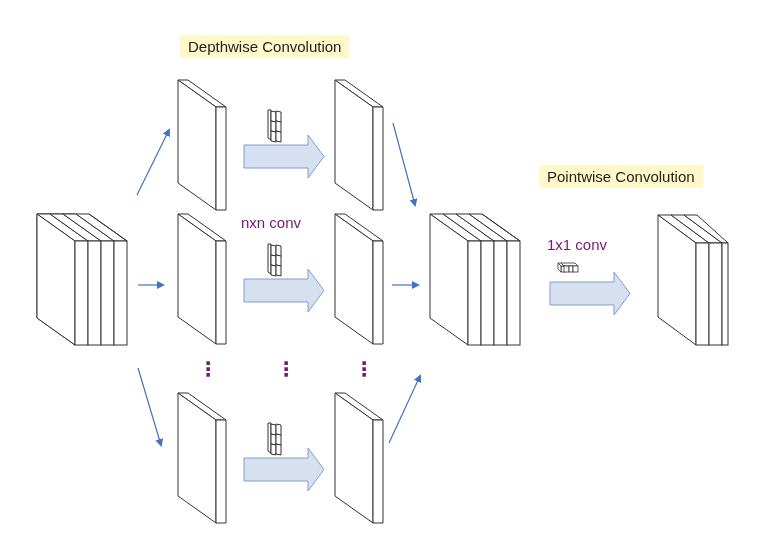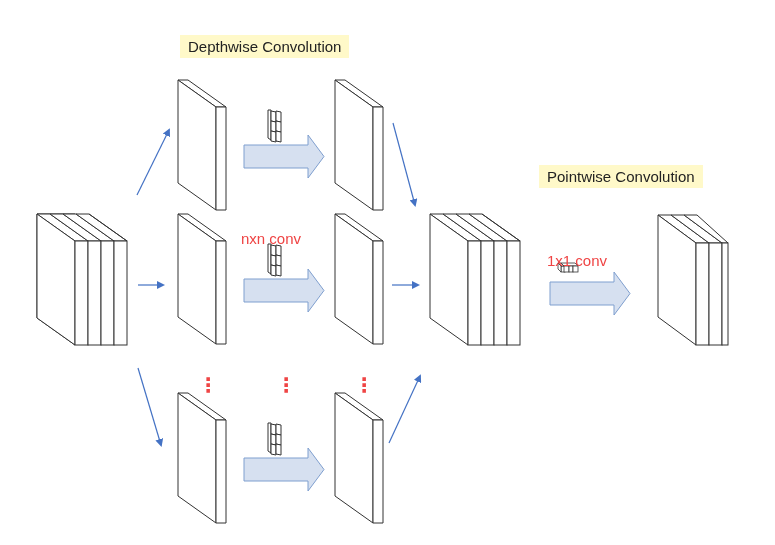--- a/index.html
+++ b/index.html
@@ -1,21 +1,21 @@
 <!DOCTYPE html>
 <html><head>
 <meta charset="utf-8">
 <style>
   html, body { margin: 0; padding: 0; background: #ffffff; }
   body { width: 775px; height: 545px; position: relative; overflow: hidden;
          font-family: "Liberation Sans", "DejaVu Sans", sans-serif; }
   svg { position: absolute; left: 0; top: 0; }
   .label-box { position: absolute; background: #fff9c9; color: #222;
                font-size: 15px; padding: 3px 8px; white-space: nowrap; }
-  .conv-label { position: absolute; font-size: 15px; color: #ef4444; white-space: nowrap; margin-top: 16px; }
+  .conv-label { position: absolute; font-size: 15px; color: #701a75; white-space: nowrap; }
 </style>
 </head>
 <body>
 
 <svg width="775" height="545" viewBox="0 0 775 545">
   <defs>
     <marker id="ah" markerWidth="8" markerHeight="8" refX="6" refY="4" orient="auto" markerUnits="userSpaceOnUse">
       <path d="M0,0 L8,4 L0,8 Z" fill="#4472c4"></path>
     </marker>
   </defs>

